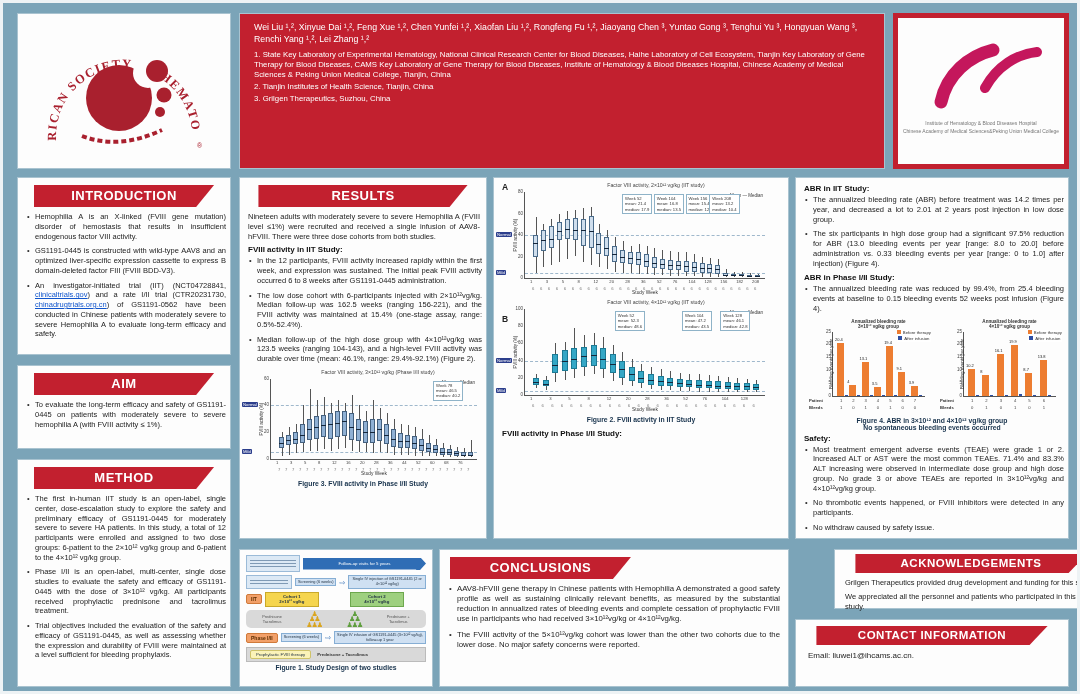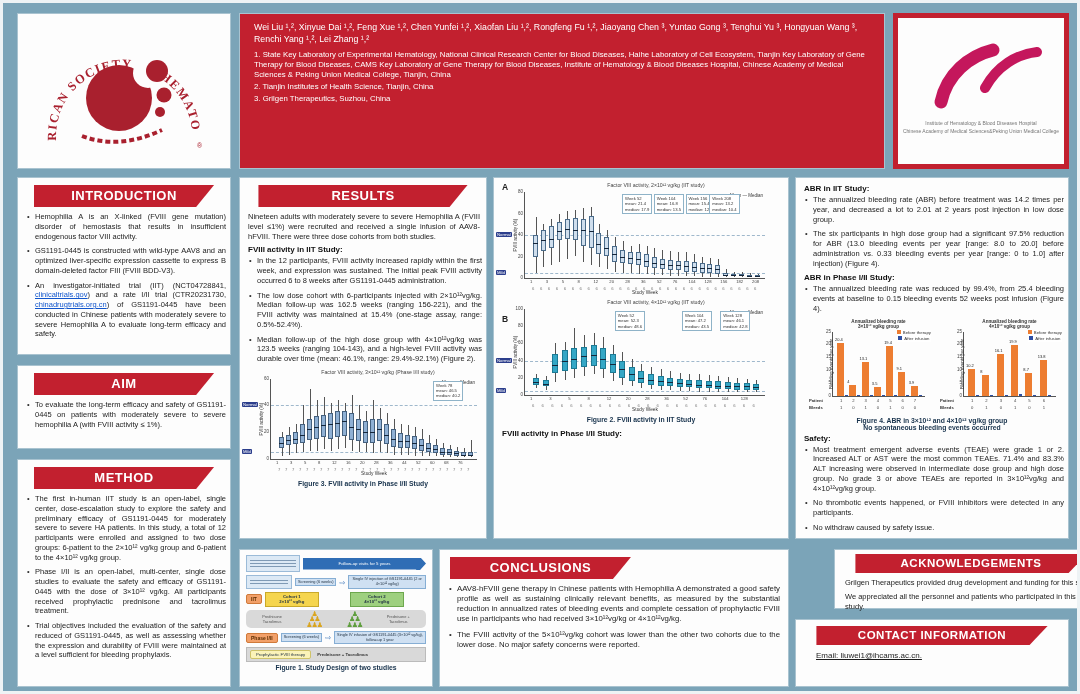--- a/index.html
+++ b/index.html
@@ -71,21 +71,21 @@
   .ty{color:#d9a520;}
   .tg{color:#5f9e3e;}
   .sidelab{font-size:3.9px;color:#555;white-space:pre-line;text-align:center;}
   .f1-bottom{display:flex;align-items:center;background:#d9d9d9;border:1px solid #bbb;
              padding:2px 3px;gap:6px;}
   .pill{background:#fbf3b9;border:1px solid #cfc36a;padding:1px 5px;font-size:4.3px;border-radius:2px;}
   .f1bt{font-size:4.3px;font-weight:bold;color:#333;}
   
   #ash-box{display:flex;align-items:center;justify-content:center;}
   .ack-line{font-size:7.5px;color:#1c1c1c;margin:3px 10px;line-height:1.4;text-align:left;}
-  .contact-line{font-size:8px;color:#1c1c1c;margin:6px 20px;text-decoration:underline;}
+  .contact-line{font-size:8px;color:#1c1c1c;margin:6px 12px;}
 </style>
 </head>
 <body>
 
 <div id="poster">
 
   <div class="panel" id="ash-box" style="left:14px;top:10px;width:214px;height:156px;">
     <svg width="200" height="146" viewBox="0 0 200 146">
       <defs>
           <path id="arc" d="M 32,118 A 66,66 0 1 1 168,118" fill="none"></path>
@@ -117,37 +117,37 @@
     </svg>
     <div class="inst-line">Institute of Hematology &amp; Blood Diseases Hospital</div>
     <div class="inst-line">Chinese Academy of Medical Sciences&amp;Peking Union Medical College</div>
   </div>
 
   <div class="panel" style="left:14px;top:174px;width:214px;height:178px;">
     <div class="banner"><span>INTRODUCTION</span></div>
     <div class="bullets">
       <div class="b">Hemophilia A is an X-linked (FVIII gene mutation) disorder of hemostasis that results in insufficient endogenous factor VIII activity.</div>
       <div class="b">GS1191-0445 is constructed with wild-type AAV8 and an optimized liver-specific expression cassette to express B domain-deleted factor FIII (FVIII BDD-V3).</div>
-      <div class="b"><span>An investigator-initiated trial (IIT) (NCT04728841, </span><span class="link">clinicaltrials.gov</span><span>) and a rate I/II trial (CTR20231730, </span><span class="link">chinadrugtrials.org.cn</span><span>) of GS1191-0445 have been conducted in Chinese patients with moderately severe to severe Hemophilia A to evaluate long-term efficacy and safety.</span></div>
+      <div class="b"><span>An investigator-initiated trial (IIT) (NCT04728841, </span><span class="link">clinicaltrials.gov</span><span>) and a rate I/II trial (CTR20231730, </span><span class="link">chinadrugtrials.org.cn</span><span>) of GS1191-0562 have been conducted in Chinese patients with moderately severe to severe Hemophilia A to evaluate long-term efficacy and safety.</span></div>
     </div>
   </div>
 
   <div class="panel" style="left:14px;top:362px;width:214px;height:84px;">
     <div class="banner"><span>AIM</span></div>
     <div class="bullets">
       <div class="b">To evaluate the long-term efficacy and safety of GS1191-0445 on patients with moderately severe to severe hemophilia A (with FVIII activity ≤ 1%).</div>
     </div>
   </div>
 
   <div class="panel" style="left:14px;top:456px;width:214px;height:228px;">
     <div class="banner"><span>METHOD</span></div>
     <div class="bullets">
       <div class="b">The first in-human IIT study is an open-label, single center, dose-escalation study to explore the safety and preliminary efficacy of GS1191-0445 for moderately severe to severe HA patients. In this study, a total of 12 participants were enrolled and assigned to two dose groups: 6-patient to the 2×10¹² vg/kg group and 6-patient to the 4×10¹² vg/kg group.</div>
       <div class="b">Phase I/II is an open-label, multi-center, single dose studies to evaluate the safety and efficacy of GS1191-0445 with the dose of 3×10¹² vg/kg. All participants received prophylactic prednisone and tacrolimus treatment.</div>
-      <div class="b">Trial objectives included the evaluation of the safety and reduced of GS1191-0445, as well as assessing whether the expression and durability of FVIII were maintained at a level sufficient for bleeding prophylaxis.</div>
+      <div class="b">Trial objectives included the evaluation of the safety and efficacy of GS1191-0445, as well as assessing whether the expression and durability of FVIII were maintained at a level sufficient for bleeding prophylaxis.</div>
     </div>
   </div>
 
   <div class="panel" style="left:236px;top:174px;width:248px;height:362px;">
     <div class="banner"><span>RESULTS</span></div>
     <div class="para">Nineteen adults with moderately severe to severe Hemophilia A (FVIII level ≤1%) were recruited and received a single infusion of AAV8-hFVIII. There were three dose cohorts from both studies.</div>
     <div class="subhead">FVIII activity in IIT Study:</div>
     <div class="bullets">
       <div class="b">In the 12 participants, FVIII activity increased rapidly within the first week, and expression was sustained. The initial peak FVIII activity occurred 6 to 8 weeks after GS1191-0445 administration.</div>
       <div class="b">The low dose cohort with 6-participants injected with 2×10¹²vg/kg. Median follow-up was 162.5 weeks (ranging 156-221), and the FVIII activity was maintained at 15.4% (one-stage assay, range: 0.5%-52.4%).</div>

